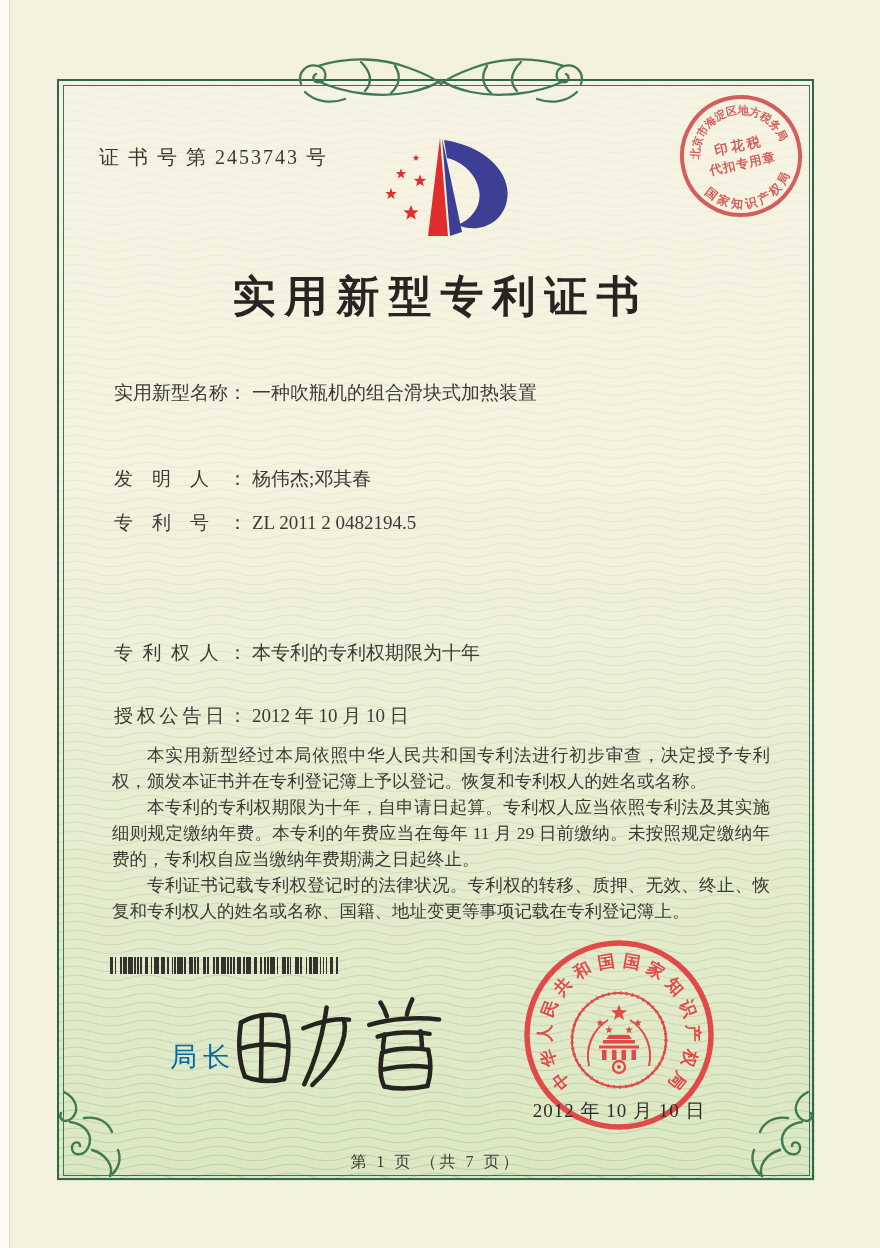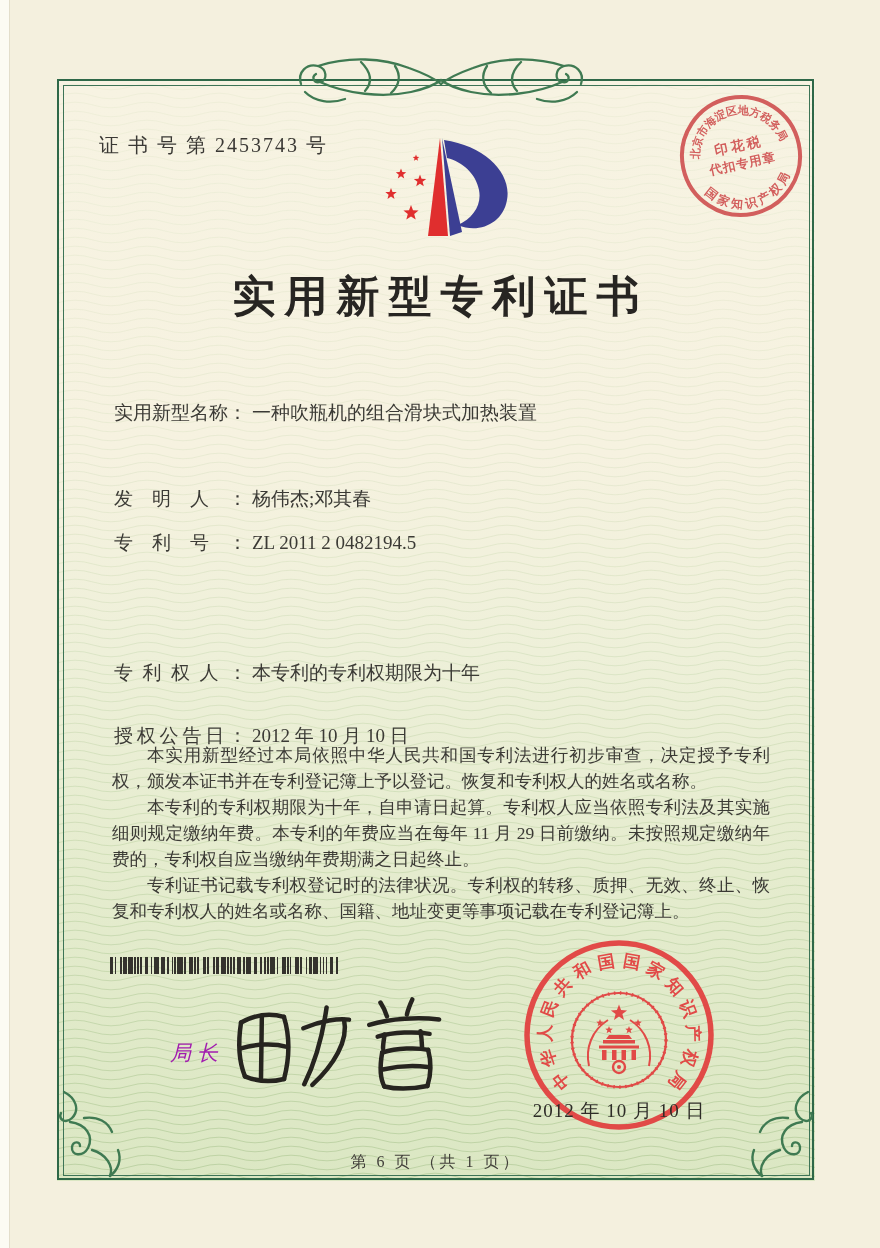--- a/index.html
+++ b/index.html
@@ -6,34 +6,34 @@
   body{background:#e9e5d2;}
   .page{position:relative;width:880px;height:1248px;background:#f4f0de;overflow:hidden;
         font-family:"Liberation Serif","DejaVu Serif",serif;}
   .paper-edge{position:absolute;left:0;top:0;width:9px;height:100%;background:#fcfbf3;border-right:1px solid #e3decb;}
   .inner-bg{position:absolute;left:57px;top:79px;width:758px;height:1102px;
         background:linear-gradient(180deg,#f7f3e2 0%,#f6f2e0 34%,#eef0d9 52%,#e5ecce 72%,#dbe7c3 100%);}
   .waves{position:absolute;left:57px;top:79px;width:758px;height:1102px;pointer-events:none;}
   .frame-outer{position:absolute;left:57px;top:79px;width:753px;height:1097px;border:2.5px solid #2e6848;}
   .frame-inner{position:absolute;left:63px;top:85px;width:745px;height:1089px;border:1px solid #3d7456;}
   .orn{position:absolute;pointer-events:none;}
-  .cert-no{position:absolute;left:99px;top:132px;font-size:20px;letter-spacing:2px;color:#3a3834;}
+  .cert-no{position:absolute;left:99px;top:144px;font-size:20px;letter-spacing:2px;color:#3a3834;}
   .logo{position:absolute;left:368px;top:132px;width:150px;height:112px;}
   .stamp{position:absolute;left:663px;top:78px;width:156px;height:156px;transform:rotate(-12deg);opacity:.9;}
   .title{position:absolute;left:57px;top:268px;width:758px;text-align:center;font-size:43px;font-weight:700;
          letter-spacing:9px;text-indent:9px;color:#272522;}
   .field{position:absolute;left:114px;font-size:19px;color:#3b3a35;white-space:nowrap;}
-  .flabel{display:inline-block;width:133px;text-align:justify;text-align-last:justify;margin-top:20px;}
+  .flabel{display:inline-block;width:133px;text-align:justify;text-align-last:justify;}
   .fvalue{padding-left:5px;}
   .paras{position:absolute;left:112px;top:742px;width:658px;font-size:17.5px;line-height:26px;
          text-align:justify;color:#3b3a35;}
   .paras p{margin:0;text-indent:2em;}
   .barcode{position:absolute;left:110px;top:957px;width:234px;height:17px;font-size:0;}
   .barcode i{display:inline-block;height:100%;background:#34322d;}
-  .signer-title{position:absolute;left:170px;top:1039px;font-size:21px;letter-spacing:6px;color:#a21caf;font-style:italic;}
+  .signer-title{position:absolute;left:170px;top:1039px;font-size:27px;letter-spacing:6px;color:#0369a1;}
   .signature{position:absolute;left:232px;top:995px;width:215px;height:105px;transform:rotate(-2deg);}
   .seal{position:absolute;left:520px;top:936px;width:198px;height:198px;opacity:.92;}
   .seal-date{position:absolute;left:520px;top:1098px;width:198px;text-align:center;font-size:19px;
              letter-spacing:1px;color:#2e2c28;}
   .footer{position:absolute;left:57px;top:1152px;width:758px;text-align:center;font-size:16px;
           letter-spacing:3px;color:#403e39;}
   svg text{font-family:"Liberation Serif","DejaVu Serif",serif;}
 </style>
 </head>
 <body>
@@ -342,14 +342,14 @@
       <rect x="-7" y="10" width="4.5" height="10" stroke="none"></rect>
       <rect x="2.5" y="10" width="4.5" height="10" stroke="none"></rect>
       <rect x="12.5" y="10" width="4.5" height="10" stroke="none"></rect>
       <circle cy="27" r="6" fill="none" stroke-width="2.4"></circle>
       <circle cy="27" r="2" stroke="none"></circle>
     </g>
   </svg>
 
   <div class="seal-date">2012 年 10 月 10 日</div>
 
-  <div class="footer">第 6 页 （共 1 页）</div>
+  <div class="footer">第 1 页 （共 7 页）</div>
 </div>
 
 </body></html>

